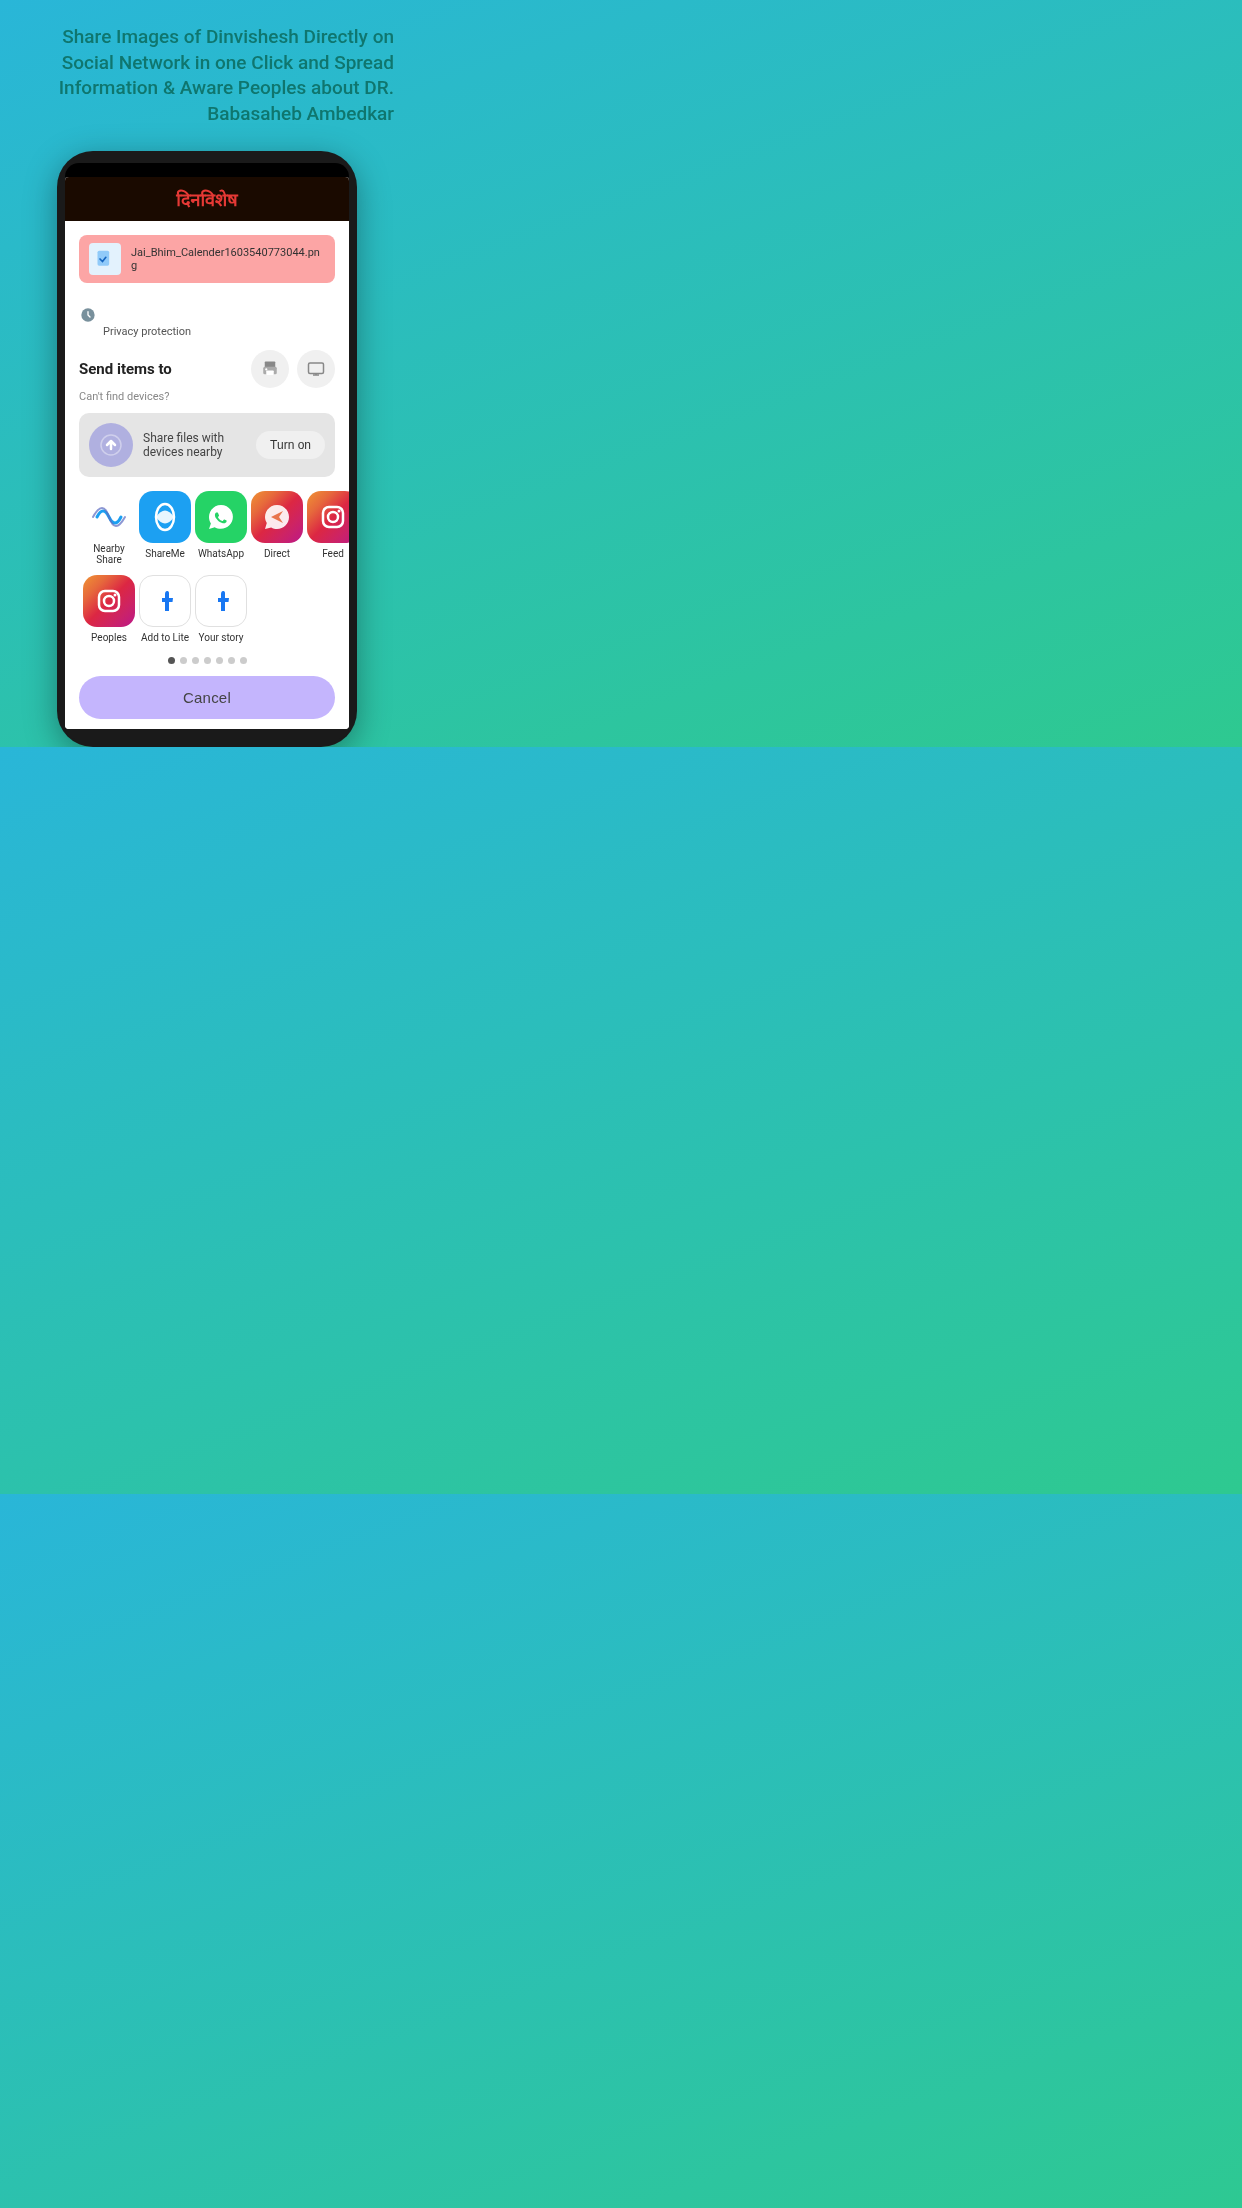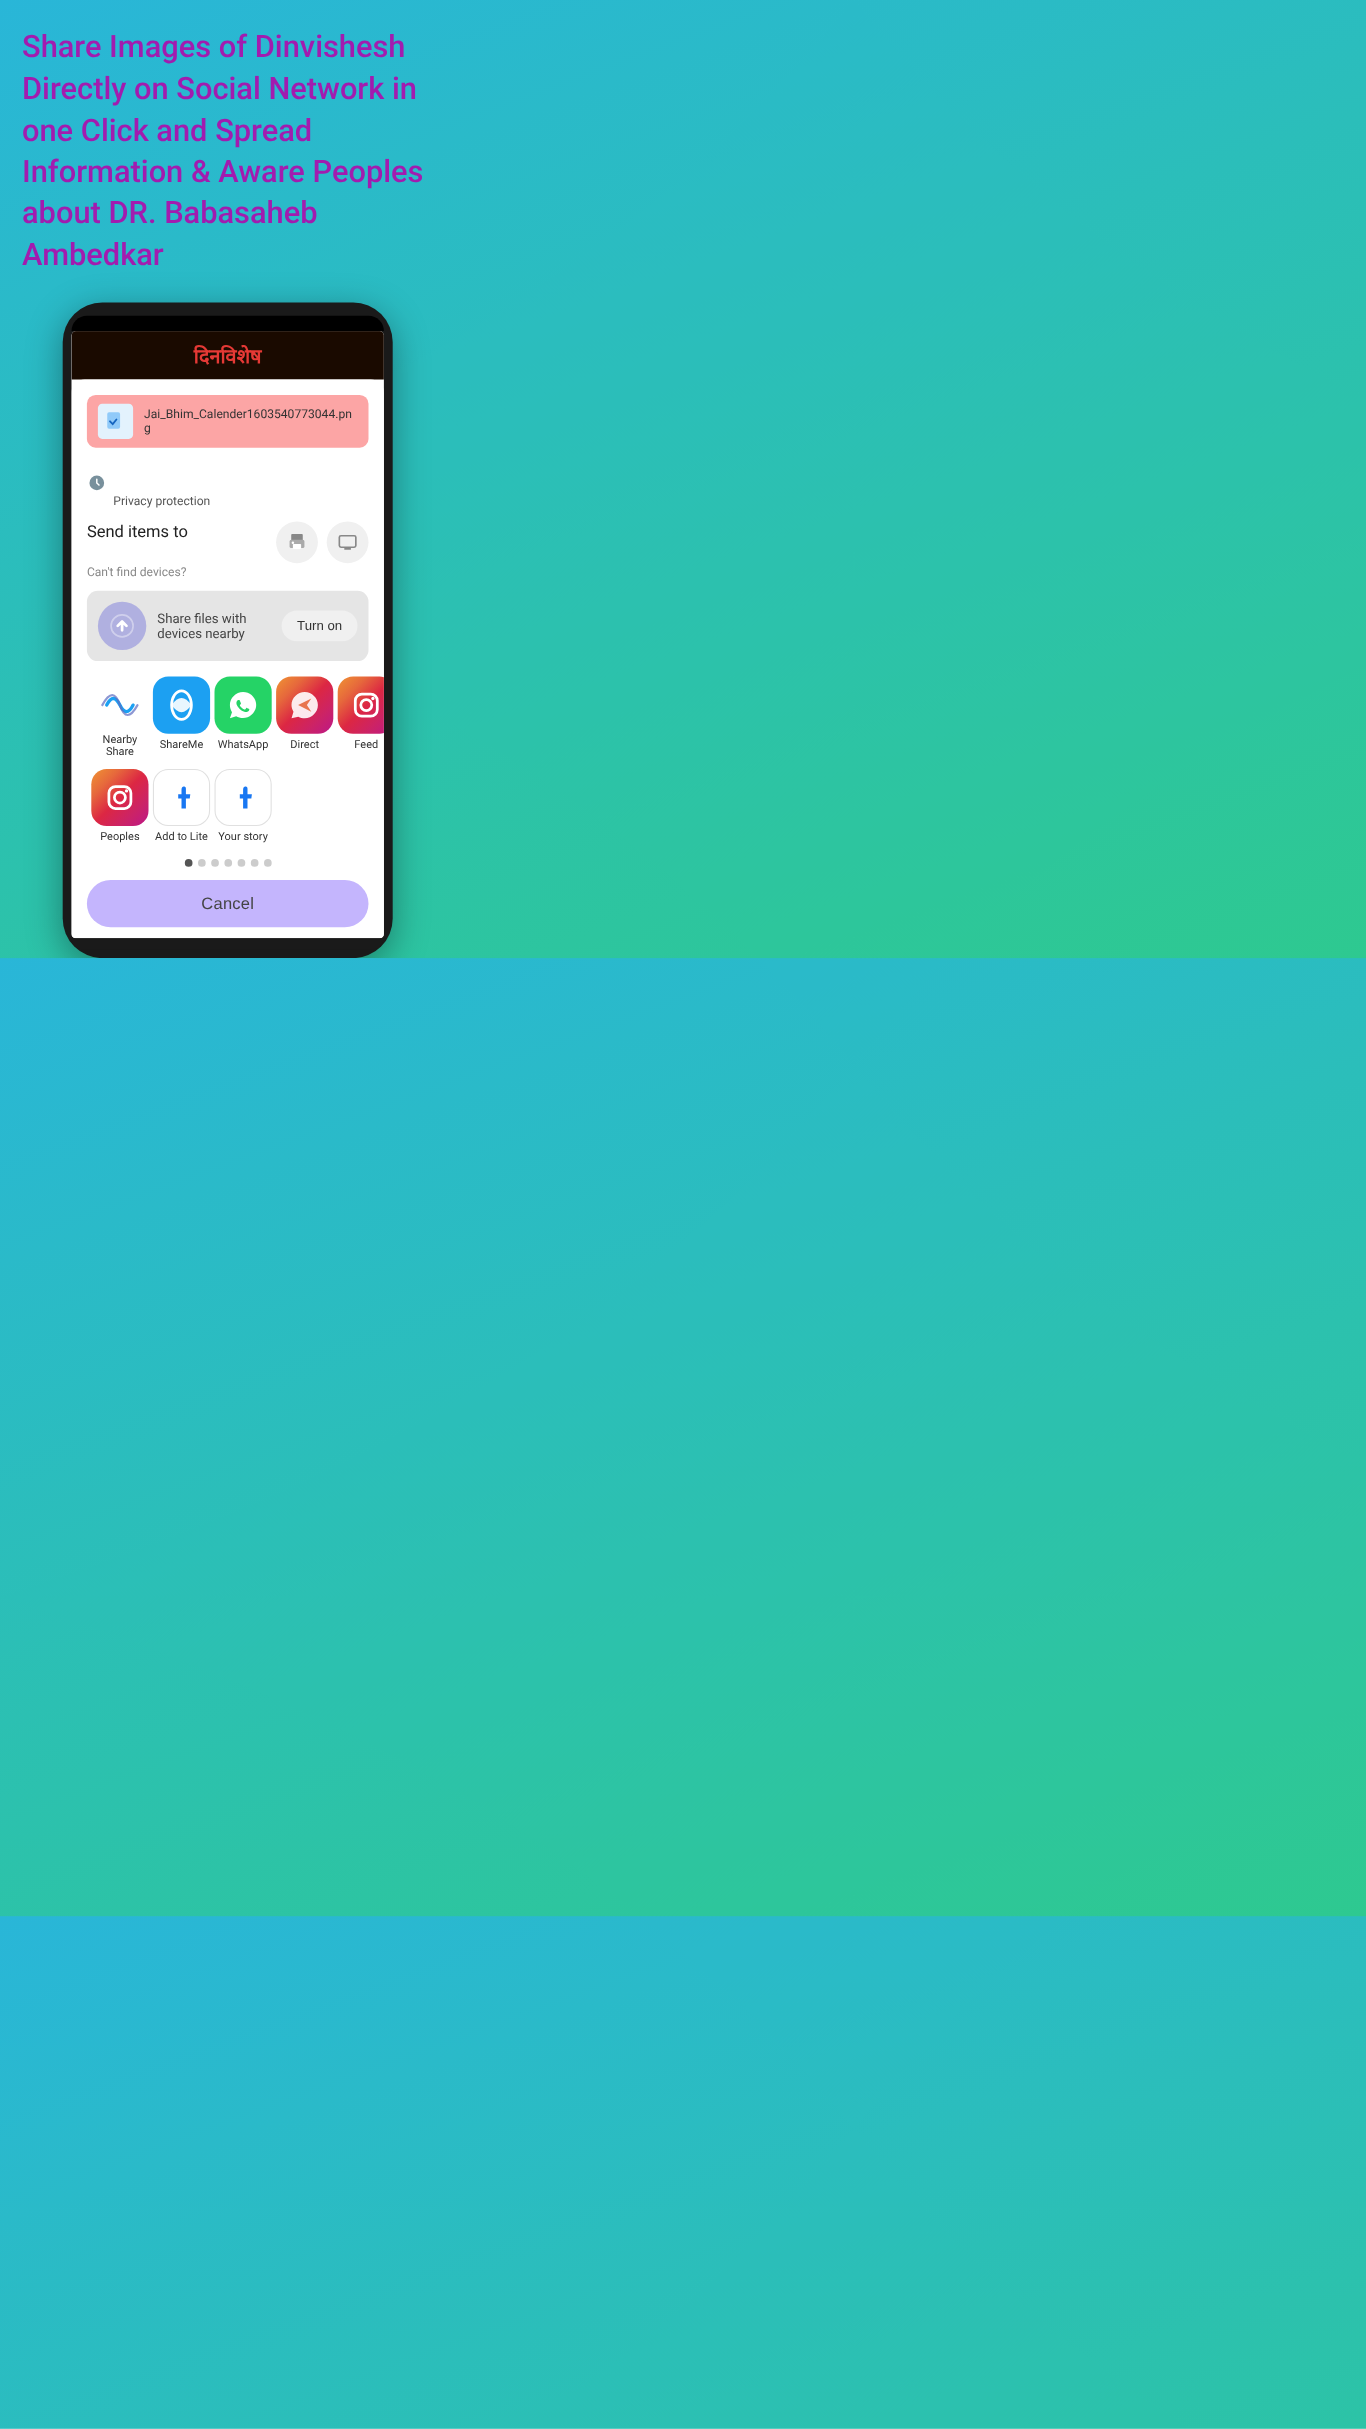--- a/index.html
+++ b/index.html
@@ -10,24 +10,24 @@
       font-family: 'Roboto', Arial, sans-serif;
       background: linear-gradient(160deg, #29b6d8 0%, #2ec990 100%);
       display: flex;
       flex-direction: column;
       align-items: center;
       padding: 24px 16px 0;
       overflow-x: hidden;
     }
 
     .headline {
-      color: #a21caf;
-      font-size: 28px;
+      color: #0f766e;
+      font-size: 19px;
       font-weight: 500;
-      text-align: left;
+      text-align: right;
       line-height: 1.35;
       margin-bottom: 24px;
       padding: 0 4px;
     }
 
     .phone-wrapper {
       background: #1a1a1a;
       border-radius: 36px 36px 36px 36px;
       padding: 12px 8px 8px;
       width: 300px;
@@ -124,24 +124,25 @@
       color: #555;
       margin-top: 32px;
     }
 
     .send-header {
       margin-bottom: 6px;
     }
 
     .send-title {
       font-size: 15px;
-      font-weight: normal;
+      font-weight: bold;
       color: #222;
       display: flex;
       justify-content: space-between;
+      align-items: center;
     }
 
     .send-icons-row {
       display: flex;
       gap: 8px;
     }
 
     .send-icon-btn {
       width: 38px;
       height: 38px;

